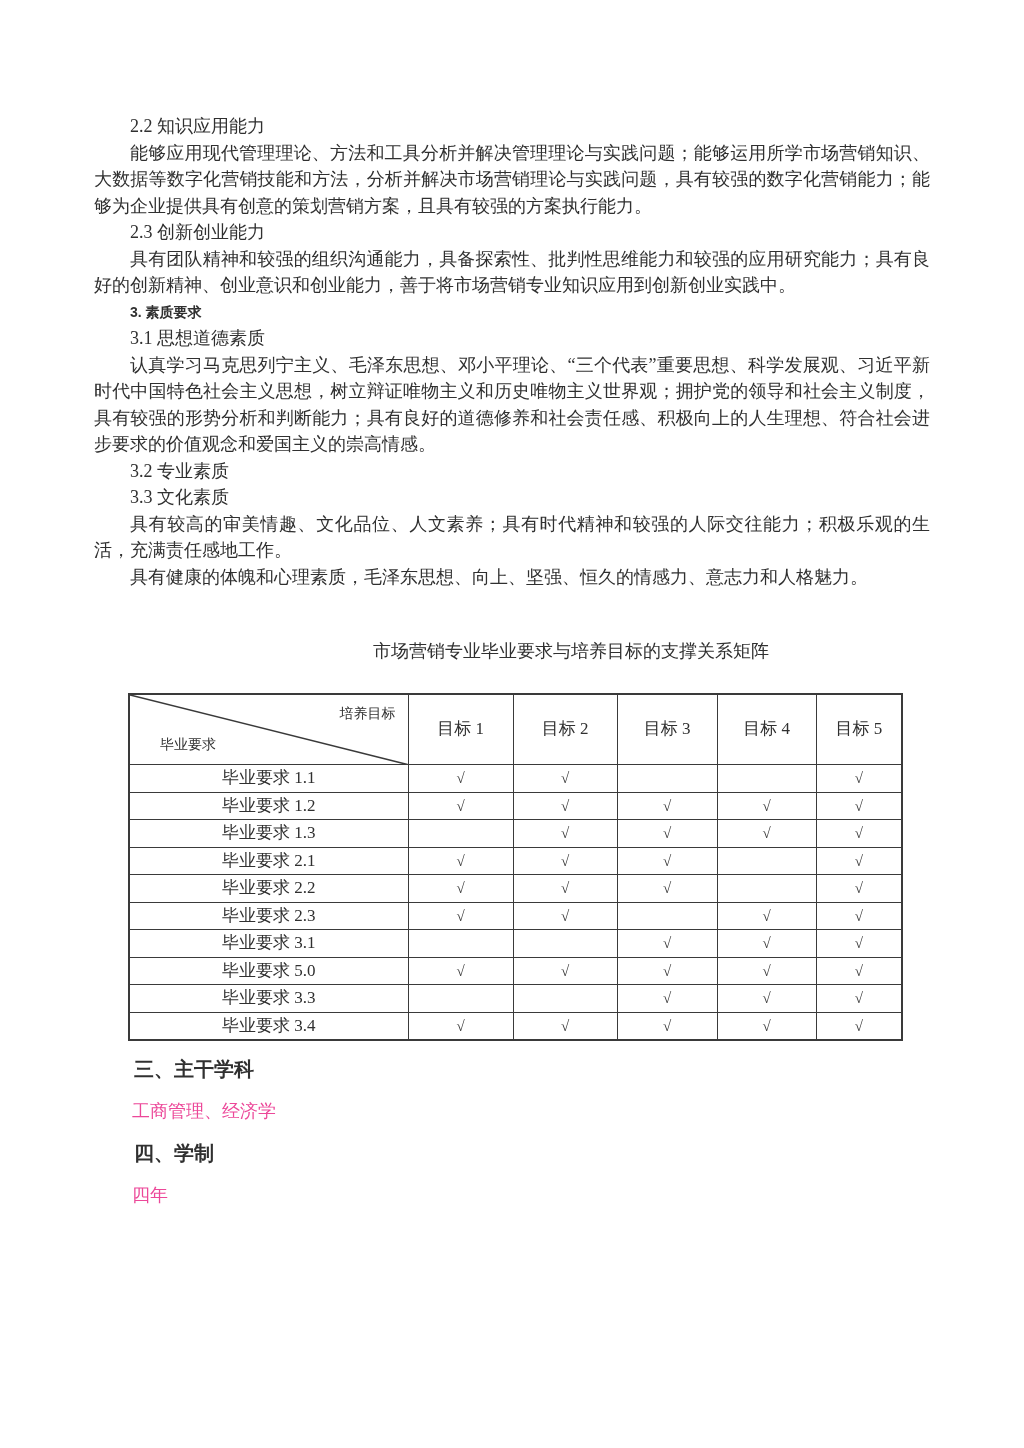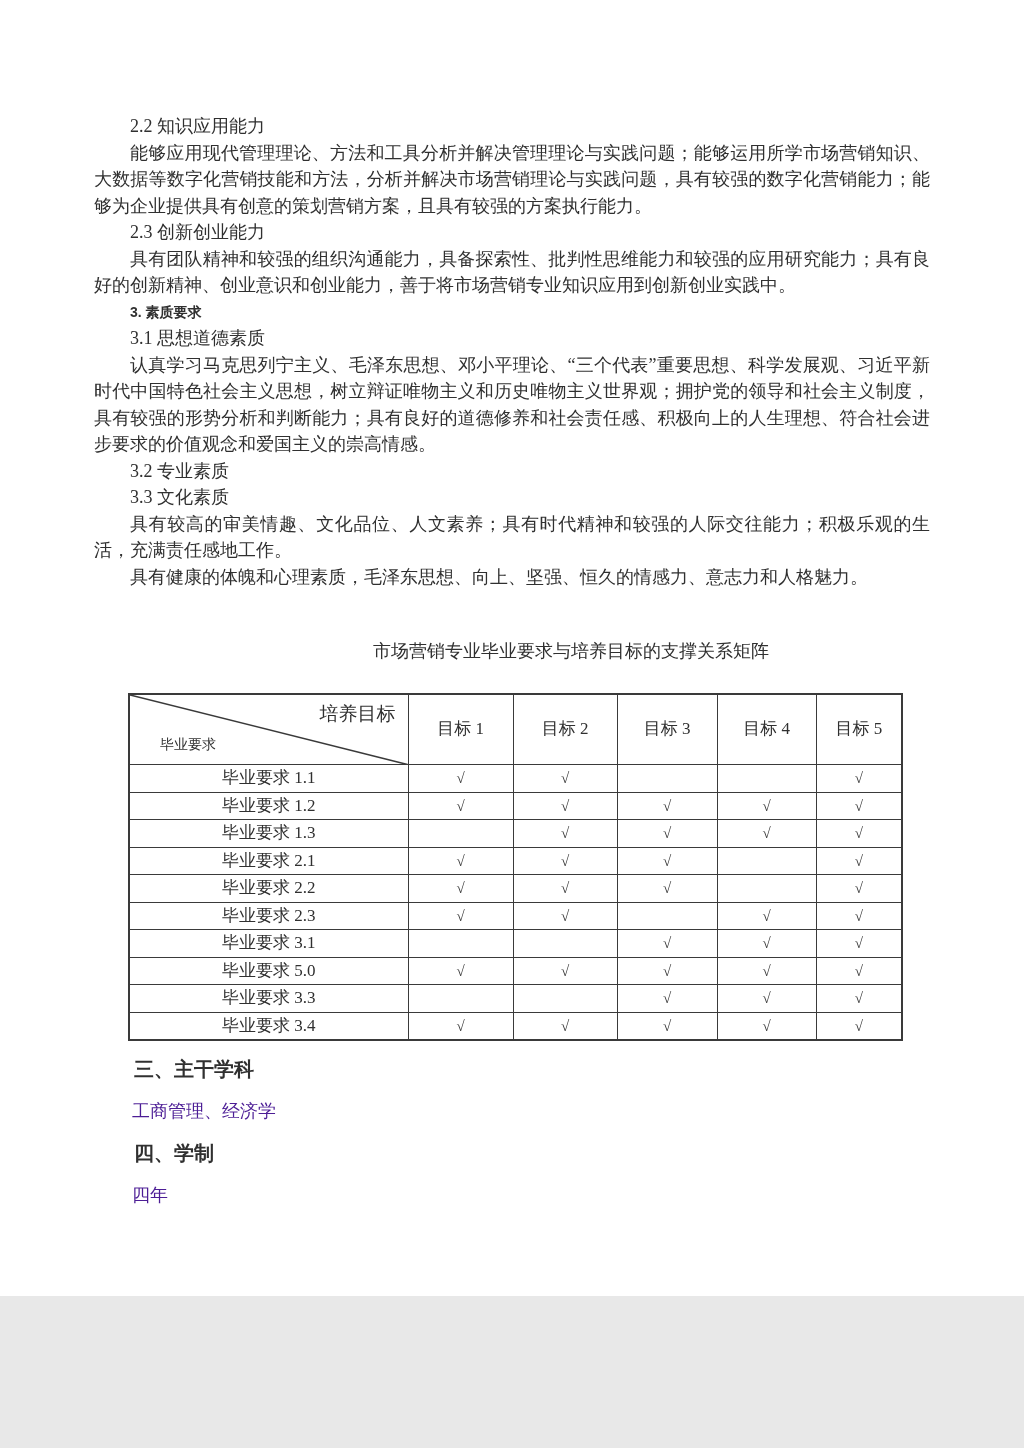--- a/index.html
+++ b/index.html
@@ -1,19 +1,19 @@
 <!DOCTYPE html>
 <html><head>
 <meta charset="utf-8">
 <style>
   * { box-sizing: border-box; }
   html, body { margin: 0; padding: 0; background: #e8e8e8; }
   .page {
     width: 1024px;
-    height: 1296px;
+    height: 1448px;
     margin: 0 auto;
     background: #ffffff;
     color: #303030;
     font-family: "Liberation Serif", "DejaVu Serif", serif;
     font-size: 18px;
     line-height: 26.5px;
     padding: 113px 94px 0 94px;
     position: relative;
     overflow: hidden;
   }
@@ -46,40 +46,40 @@
     text-align: center;
     vertical-align: middle;
     font-weight: 400;
   }
   thead tr { height: 71px; }
   tbody tr { height: 27px; }
   .corner-cell { position: relative; }
   .corner-cell svg { position: absolute; top: 0; left: 0; width: 100%; height: 100%; display: block; }
   .corner-top {
     position: absolute; top: 10px; right: 12px;
-    font-size: 19px; line-height: 18px;
+    font-size: 14px; line-height: 18px;
   }
   .corner-bottom {
     position: absolute; bottom: 10px; left: 30px;
     font-size: 14px; line-height: 18px;
   }
   th.goal-header { font-size: 17px; }
   td.row-label { font-size: 17px; }
   td.mark-cell { font-size: 15px; color: #3a3a3a; }
   .footer-heading {
     margin: 14px 0 0 40px;
     font-family: Liberation Sans, sans-serif;
     font-weight: 700;
     font-size: 20px;
     line-height: 28px;
   }
   .footer-text {
     margin: 15px 0 0 38px;
     font-size: 18px;
-    color: #4c1d95;
+    color: #ec4899;
   }
 </style>
 </head>
 <body>
 
 <div class="page">
 
   <p class="sub-heading">2.2 知识应用能力</p>
   <p class="para">能够应用现代管理理论、方法和工具分析并解决管理理论与实践问题；能够运用所学市场营销知识、大数据等数字化营销技能和方法，分析并解决市场营销理论与实践问题，具有较强的数字化营销能力；能够为企业提供具有创意的策划营销方案，且具有较强的方案执行能力。</p>
 

